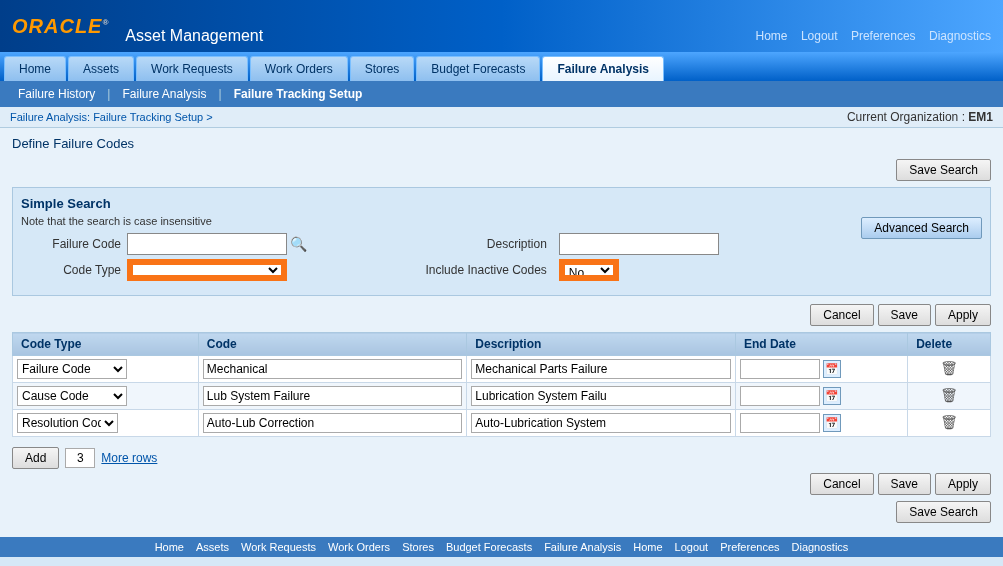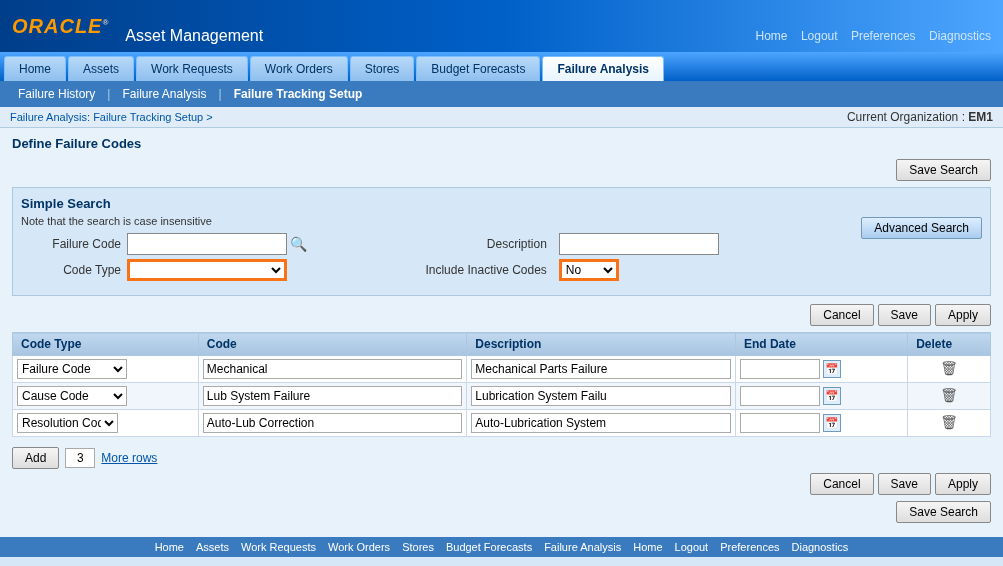--- a/index.html
+++ b/index.html
@@ -24,36 +24,36 @@
     .sub-nav-item.active { font-weight: bold; color: #fff; }
     .sub-nav-sep { color: #acd; margin: 0 2px; }
 
     
     .breadcrumb-bar { background: #e0edf8; padding: 3px 10px; display: flex; justify-content: space-between; align-items: center; border-bottom: 1px solid #b0cce0; }
     .breadcrumb { color: #0055aa; font-size: 11px; }
     .org-info { color: #333; font-size: 12px; }
 
     
     .main { background: #e8f2fa; padding: 8px 12px; }
-    .page-title { font-size: 13px; font-weight: bold; color: #003366; margin-bottom: 8px; }
+    .page-title { font-size: 13px; font-weight: normal; color: #003366; margin-bottom: 8px; }
 
     
     .top-action { display: flex; justify-content: flex-end; margin-bottom: 6px; }
 
     
     .btn { padding: 3px 12px; font-size: 12px; border: 1px solid #888; background: linear-gradient(to bottom, #f5f5f5, #ddd); cursor: pointer; color: #000; border-radius: 2px; }
     .btn-blue { background: linear-gradient(to bottom, #ddeeff, #aaccee); border-color: #7099bb; }
 
     
     .search-section { background: #d6e8f7; border: 1px solid #aac8e0; margin-bottom: 8px; padding: 8px; }
     .search-title { font-size: 13px; font-weight: bold; color: #003366; margin-bottom: 4px; }
     .search-note { font-size: 11px; color: #333; margin-bottom: 6px; }
     .search-label { font-size: 12px; color: #333; white-space: nowrap; text-align: right; min-width: 100px; }
     .search-input { height: 22px; border: 1px solid #888; font-size: 12px; padding: 2px 4px; background: #fff; }
-    .search-select { height: 22px; border: 3px solid #f97316; font-size: 12px; background: #fff; }
+    .search-select { height: 22px; border: 6px solid #f97316; font-size: 12px; background: #fff; }
 
     
     .form-actions { display: flex; justify-content: flex-end; gap: 4px; margin: 6px 0; }
 
     
     .data-table { width: 100%; border-collapse: collapse; background: #fff; border: 1px solid #aac8e0; margin-bottom: 6px; }
     .data-table th { background: linear-gradient(to bottom, #c0d8ef, #a8c4e0); color: #003366; font-size: 12px; font-weight: bold; padding: 4px 8px; border: 1px solid #aac8e0; text-align: left; }
     .data-table td { padding: 3px 4px; border: 1px solid #c8d8e8; font-size: 12px; background: #fff; }
     .data-table tr:nth-child(even) td { background: #f0f6fc; }
     .table-input { width: 100%; height: 20px; border: 1px solid #aaa; font-size: 12px; padding: 1px 3px; background: #fff; }

